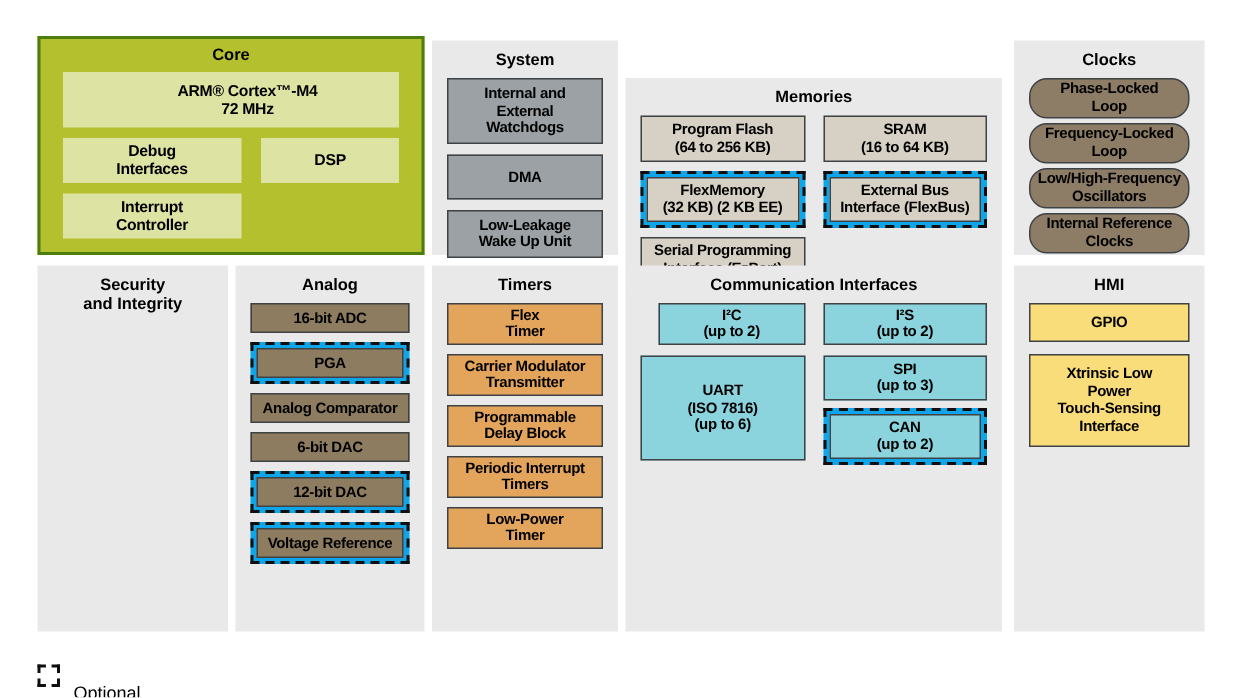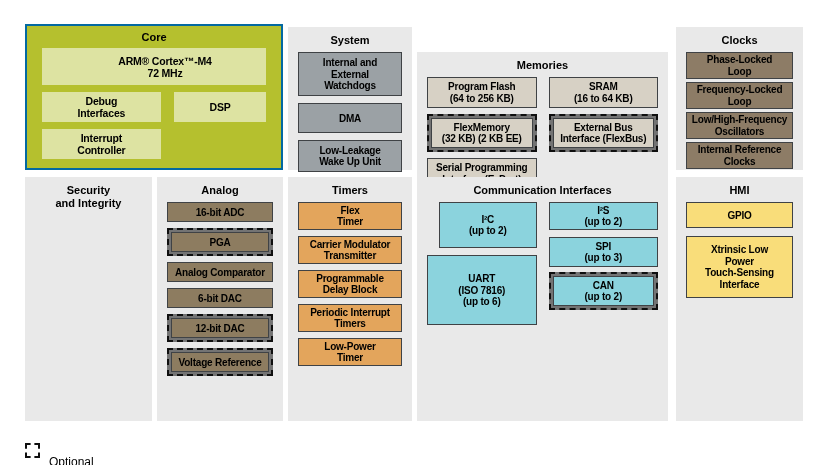--- a/index.html
+++ b/index.html
@@ -10,36 +10,36 @@
   .panel{position:absolute;background:#e9e9e9;box-sizing:border-box;padding:0 10px;}
   .ptitle{padding:7px 0 5px;font-size:11px;font-weight:bold;text-align:center;
           line-height:1.22;white-space:pre-line;}
 
   
   .box{border:1px solid #3f4245;display:flex;align-items:center;justify-content:center;
        text-align:center;font-weight:bold;font-size:10px;line-height:1.18;
        white-space:pre-line;box-sizing:border-box;padding:1px 2px;letter-spacing:-0.2px;}
 
   
-  .opt{border:2px dashed #0f0f0f;background:#737373;padding:2px;box-sizing:border-box;}
+  .opt{border:2px dashed #0f0f0f;background:#0ea5e9;padding:2px;box-sizing:border-box;}
   .opt > .box{width:100%;}
 
   
   .c-sys{background:#9ba1a5;}
   .c-mem{background:#d7d1c5;}
   .c-clk{background:#8d7c66;}
   .c-sec{background:#9aa2d2;}
   .c-ana{background:#8d7c60;}
   .c-tim{background:#e3a55c;}
   .c-com{background:#8bd3dd;}
   .c-hmi{background:#f9dd7a;}
 
   
   #core{position:absolute;left:25px;top:24px;width:258px;height:146px;background:#b5c02e;
-        border:2px solid #0369a1;box-sizing:border-box;padding:0 15px;}
+        border:2px solid #4d7c0f;box-sizing:border-box;padding:0 15px;}
   #core .ptitle{padding:5px 0 4px;}
   .cbox{border:none;background:#dde3a2;font-size:10.5px;}
   .core-cpu{height:37px;width:100%;padding-left:24px;}
   .core-row{display:flex;justify-content:space-between;margin-top:7px;}
   .core-debug{width:53%;height:30px;}
   .core-dsp{width:41%;height:30px;}
   .core-int{width:53%;height:30px;margin-top:7px;}
 
   
   #p-system{left:288px;top:27px;width:124px;height:143px;}
@@ -48,39 +48,39 @@
   .sys-b2{height:30px;}
   .sys-b3{height:32px;}
 
   #p-memories{left:417px;top:27px;width:251px;height:143px;margin-top:25px;}
   .mem-grid{display:grid;grid-template-columns:1fr 1fr;column-gap:12px;row-gap:6px;align-items:start;}
   .mem-grid .box{height:31px;}
   .mem-grid .opt .box{height:30px;}
 
   #p-clocks{left:676px;top:27px;width:127px;height:143px;}
   .clk-col{display:flex;flex-direction:column;gap:3px;}
-  .clk-col .box{height:27px;}
+  .clk-col .box{height:27px;border-radius:12px;}
 
   
   #p-security{left:25px;top:177px;width:127px;height:244px;}
   .sec-box{height:38px;margin-top:3px;}
 
   #p-analog{left:157px;top:177px;width:126px;height:244px;}
   .ana-col{display:flex;flex-direction:column;gap:6px;}
   .ana-col .box{height:20px;}
 
   #p-timers{left:288px;top:177px;width:124px;height:244px;}
   .tim-col{display:flex;flex-direction:column;gap:6px;}
   .tim-col .box{height:28px;}
   .tim-col .box.tall{height:40px;}
 
   #p-comm{left:417px;top:177px;width:251px;height:244px;}
   .com-cols{display:flex;gap:12px;}
   .com-col{flex:1;display:flex;flex-direction:column;}
-  .com-i2c{height:46px;margin-left:12px;}
+  .com-i2c{height:28px;margin-left:12px;}
   .com-uart{height:70px;margin-top:7px;}
   .com-i2s{height:28px;}
   .com-spi{height:30px;margin-top:7px;}
   .com-can-wrap{margin-top:5px;}
   .com-can{height:30px;}
 
   #p-hmi{left:676px;top:177px;width:127px;height:244px;}
   .hmi-gpio{height:26px;}
   .hmi-touch{height:62px;margin-top:8px;}
 

